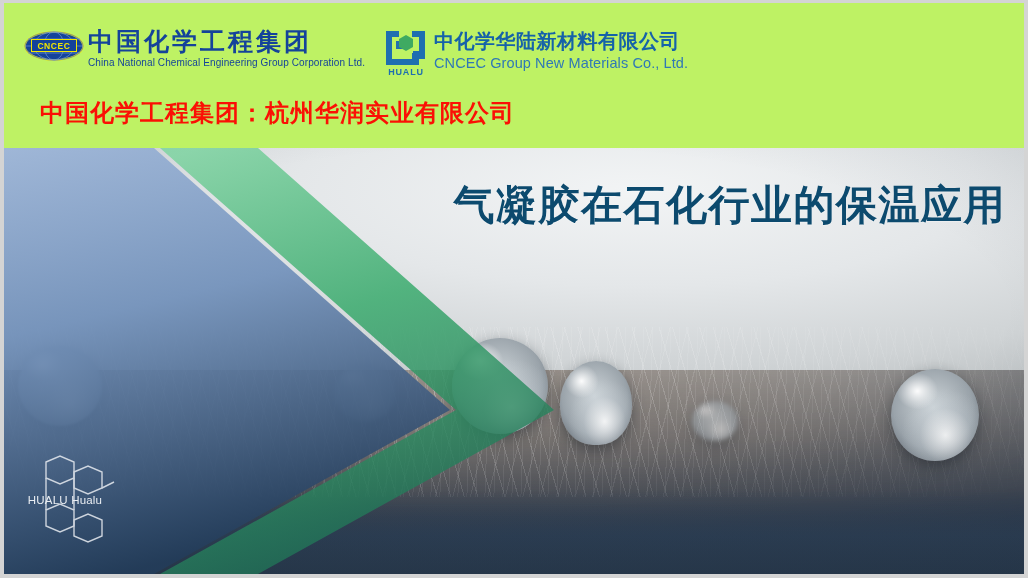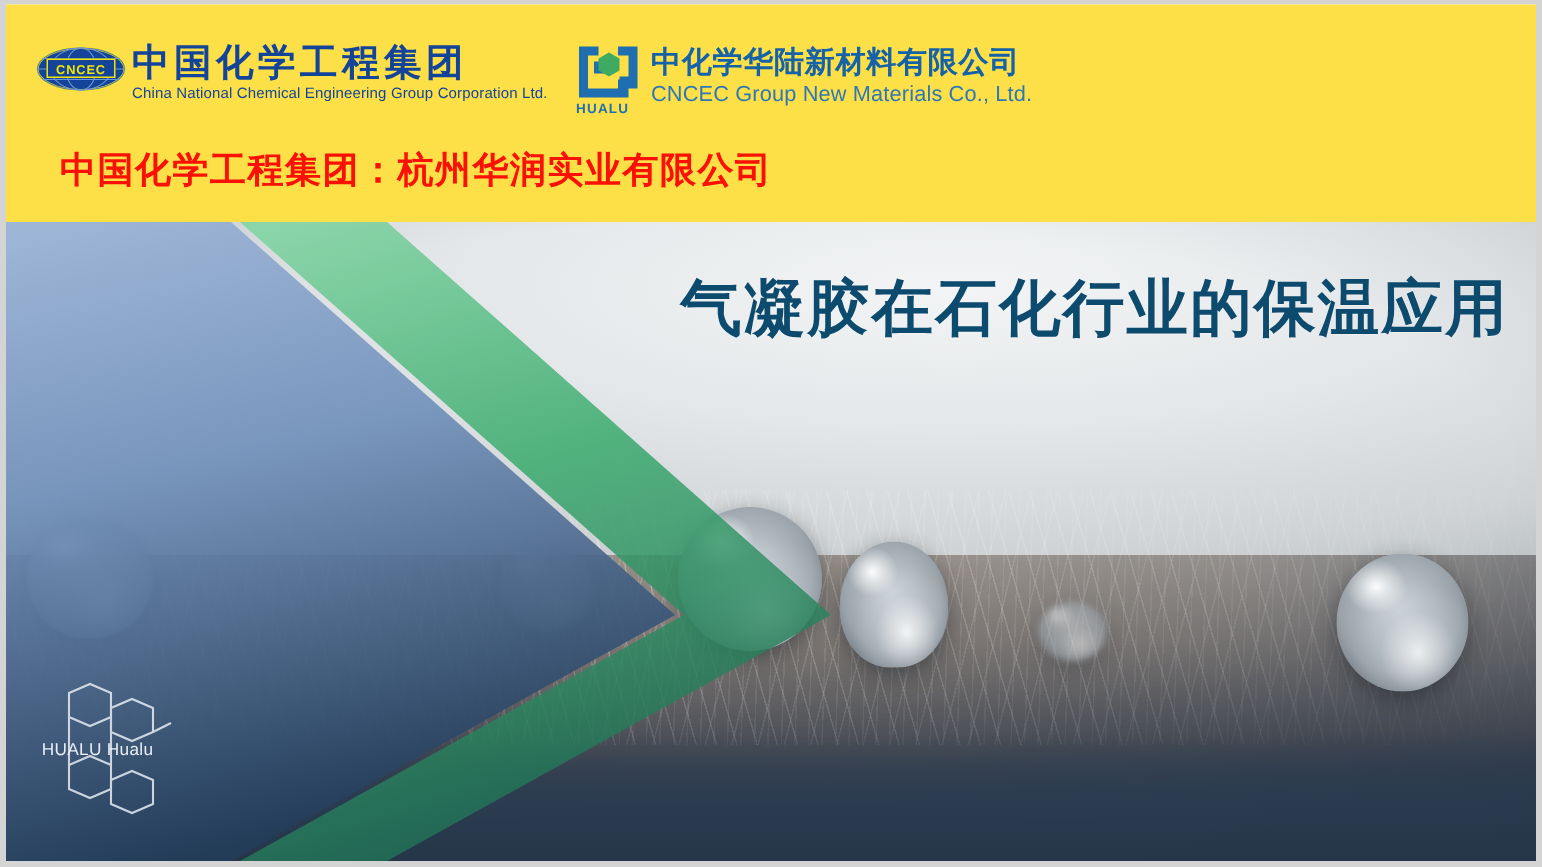--- a/index.html
+++ b/index.html
@@ -16,21 +16,21 @@
   .frame-edge{position:absolute;background:#d4d4d4;}
   .frame-left  {left:0;   top:0;  width:4px;  height:578px;}
   .frame-right {right:0;  top:0;  width:4px;  height:578px;}
   .frame-top   {left:0;   top:0;  width:1028px;height:3px;}
   .frame-bottom{left:0;   bottom:0;width:1028px;height:4px;}
 
   
   #header{
     position:absolute; left:4px; top:3px;
     width:1020px; height:145px;
-    background:#fde047;
+    background:#bef264;
   }
   .logo-row{position:absolute; left:0; top:0; width:100%; height:84px;}
 
   
   .cncec-logo{position:absolute; left:20px; top:26px; width:296px; height:48px;}
   .globe-wrap{position:absolute;left:0;top:2px;width:60px;height:30px;}
   .globe-txt{
     position:absolute;left:7px;top:8px;width:46px;height:13px;
     background:#14439a; border:1px solid #f2e600;
     color:#f2e600; font-size:8.5px; font-weight:bold;
@@ -48,20 +48,21 @@
     font-size:10px; font-weight:normal; color:#14439a;
     letter-spacing:.1px; white-space:nowrap;
   }
 
   
   .hualu-logo{position:absolute; left:378px; top:26px; width:290px; height:52px;}
   .hualu-mark{position:absolute;left:0;top:0;width:48px;height:50px;}
   .hualu-word{
     position:absolute;left:2px;top:38px;width:44px;
     font-size:9px;font-weight:bold;color:#1f6fb0;letter-spacing:.8px;
+    text-align:center;
   }
   .hualu-cn{
     position:absolute; left:52px; top:-1px;
     font-size:20px; font-weight:bold; color:#1562a9;
     letter-spacing:.5px; white-space:nowrap;
     font-family:"DejaVu Sans","Liberation Sans",sans-serif;
   }
   .hualu-en{
     position:absolute; left:52px; top:26px;
     font-size:14.5px; color:#2f78b6; letter-spacing:.1px; white-space:nowrap;

